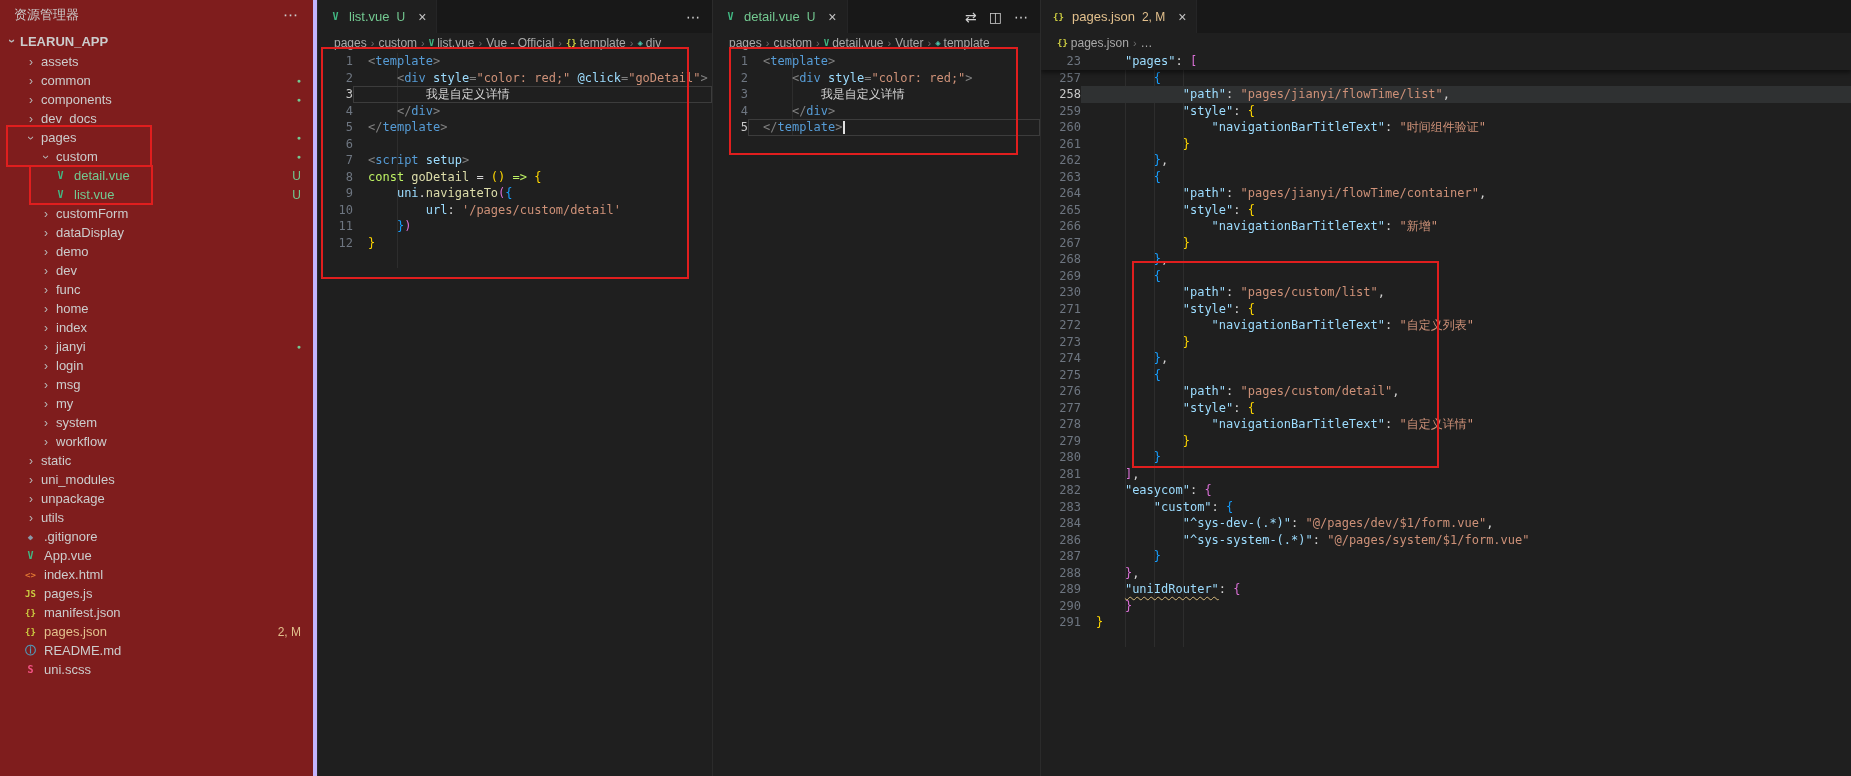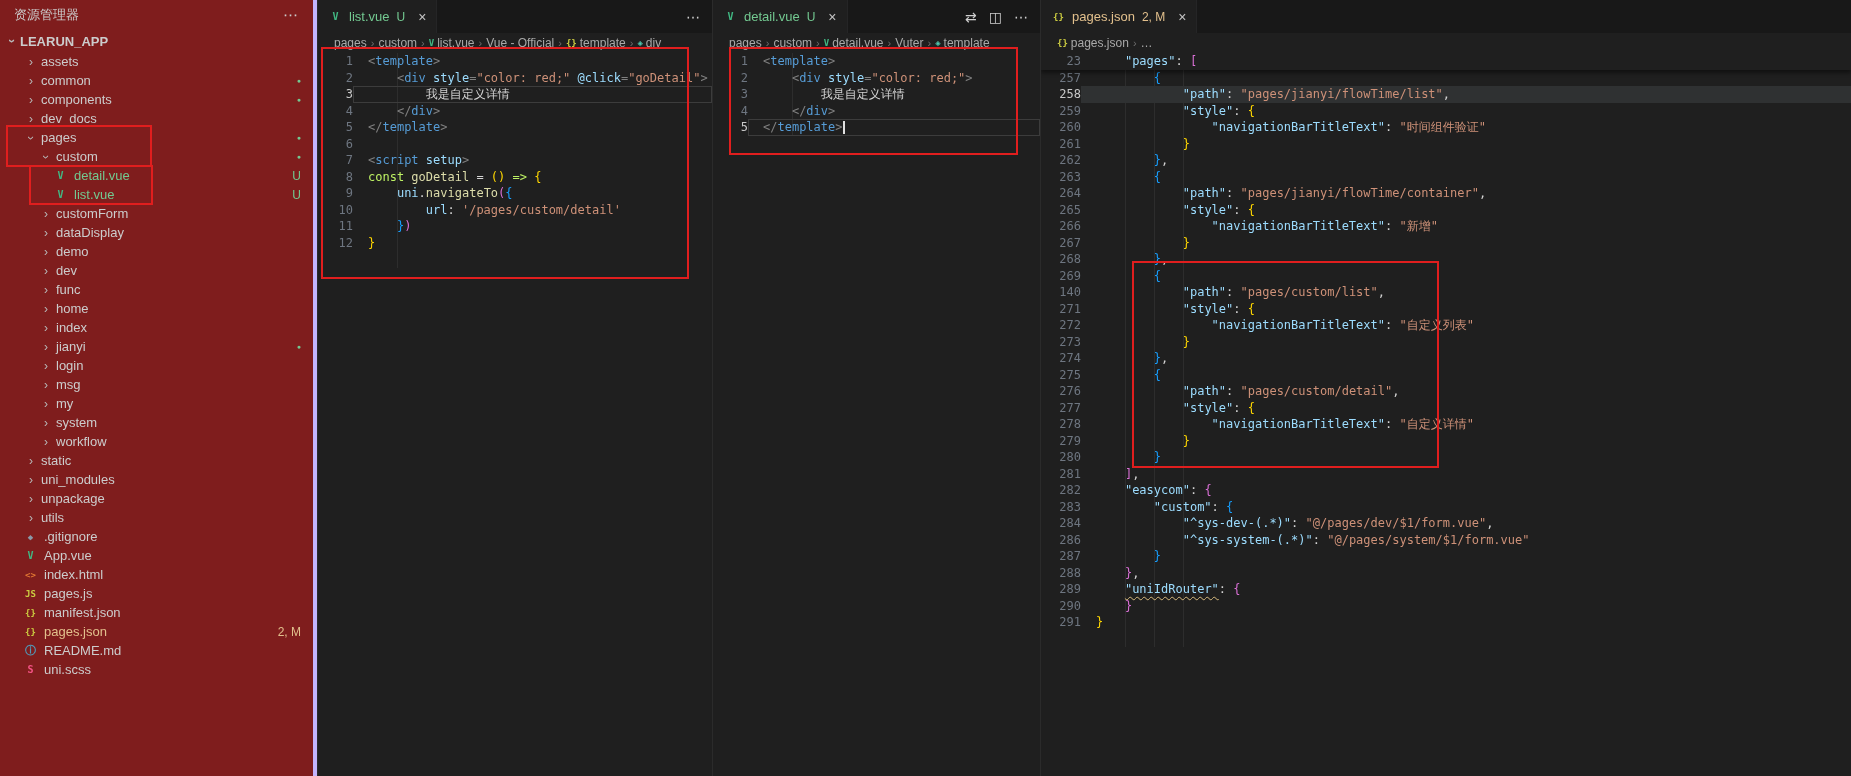--- a/index.html
+++ b/index.html
@@ -386,21 +386,21 @@
             <div class="code-line"><span class="ln">260</span><span class="txt"><span class="t-pl">                </span><span class="t-key">"navigationBarTitleText"</span><span class="t-pl">: </span><span class="t-str">"时间组件验证"</span></span></div>
             <div class="code-line"><span class="ln">261</span><span class="txt"><span class="t-pl">            </span><span class="t-b1">}</span></span></div>
             <div class="code-line"><span class="ln">262</span><span class="txt"><span class="t-pl">        </span><span class="t-b3">}</span><span class="t-pl">,</span></span></div>
             <div class="code-line"><span class="ln">263</span><span class="txt"><span class="t-pl">        </span><span class="t-b3">{</span></span></div>
             <div class="code-line"><span class="ln">264</span><span class="txt"><span class="t-pl">            </span><span class="t-key">"path"</span><span class="t-pl">: </span><span class="t-str">"pages/jianyi/flowTime/container"</span><span class="t-pl">,</span></span></div>
             <div class="code-line"><span class="ln">265</span><span class="txt"><span class="t-pl">            </span><span class="t-key">"style"</span><span class="t-pl">: </span><span class="t-b1">{</span></span></div>
             <div class="code-line"><span class="ln">266</span><span class="txt"><span class="t-pl">                </span><span class="t-key">"navigationBarTitleText"</span><span class="t-pl">: </span><span class="t-str">"新增"</span></span></div>
             <div class="code-line"><span class="ln">267</span><span class="txt"><span class="t-pl">            </span><span class="t-b1">}</span></span></div>
             <div class="code-line"><span class="ln">268</span><span class="txt"><span class="t-pl">        </span><span class="t-b3">}</span><span class="t-pl">,</span></span></div>
             <div class="code-line"><span class="ln">269</span><span class="txt"><span class="t-pl">        </span><span class="t-b3">{</span></span></div>
-            <div class="code-line"><span class="ln">140</span><span class="txt"><span class="t-pl">            </span><span class="t-key">"path"</span><span class="t-pl">: </span><span class="t-str">"pages/custom/list"</span><span class="t-pl">,</span></span></div>
+            <div class="code-line"><span class="ln">230</span><span class="txt"><span class="t-pl">            </span><span class="t-key">"path"</span><span class="t-pl">: </span><span class="t-str">"pages/custom/list"</span><span class="t-pl">,</span></span></div>
             <div class="code-line"><span class="ln">271</span><span class="txt"><span class="t-pl">            </span><span class="t-key">"style"</span><span class="t-pl">: </span><span class="t-b1">{</span></span></div>
             <div class="code-line"><span class="ln">272</span><span class="txt"><span class="t-pl">                </span><span class="t-key">"navigationBarTitleText"</span><span class="t-pl">: </span><span class="t-str">"自定义列表"</span></span></div>
             <div class="code-line"><span class="ln">273</span><span class="txt"><span class="t-pl">            </span><span class="t-b1">}</span></span></div>
             <div class="code-line"><span class="ln">274</span><span class="txt"><span class="t-pl">        </span><span class="t-b3">}</span><span class="t-pl">,</span></span></div>
             <div class="code-line"><span class="ln">275</span><span class="txt"><span class="t-pl">        </span><span class="t-b3">{</span></span></div>
             <div class="code-line"><span class="ln">276</span><span class="txt"><span class="t-pl">            </span><span class="t-key">"path"</span><span class="t-pl">: </span><span class="t-str">"pages/custom/detail"</span><span class="t-pl">,</span></span></div>
             <div class="code-line"><span class="ln">277</span><span class="txt"><span class="t-pl">            </span><span class="t-key">"style"</span><span class="t-pl">: </span><span class="t-b1">{</span></span></div>
             <div class="code-line"><span class="ln">278</span><span class="txt"><span class="t-pl">                </span><span class="t-key">"navigationBarTitleText"</span><span class="t-pl">: </span><span class="t-str">"自定义详情"</span></span></div>
             <div class="code-line"><span class="ln">279</span><span class="txt"><span class="t-pl">            </span><span class="t-b1">}</span></span></div>
             <div class="code-line"><span class="ln">280</span><span class="txt"><span class="t-pl">        </span><span class="t-b3">}</span></span></div>

